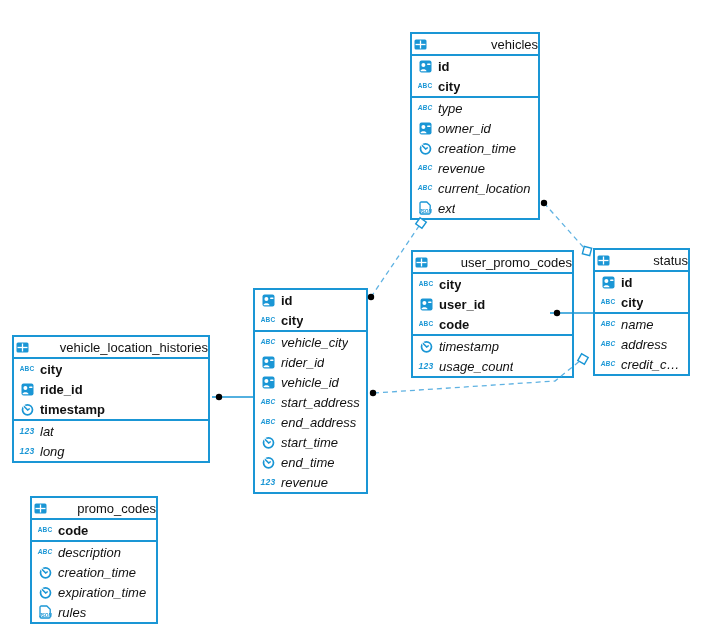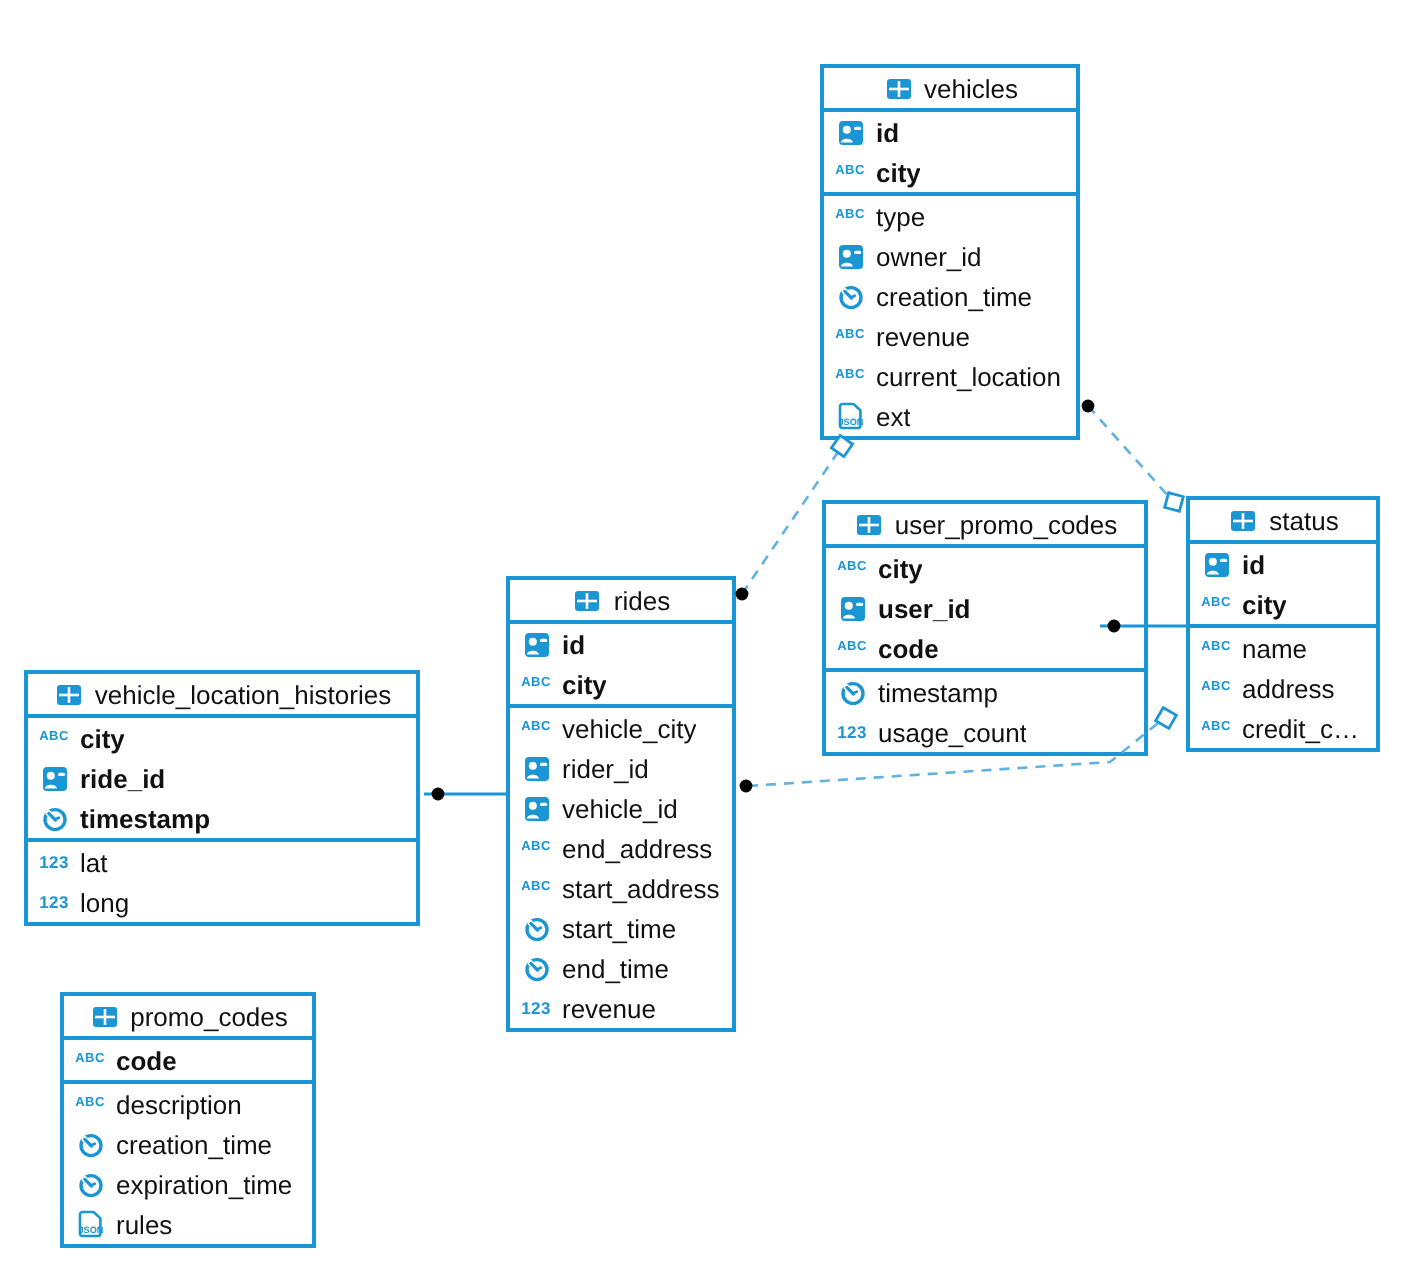--- a/index.html
+++ b/index.html
@@ -1,24 +1,24 @@
 <!DOCTYPE html>
 <html><head>
 <meta charset="utf-8">
 <style>
   html,body{margin:0;padding:0;background:#fff;}
   .canvas{position:relative;width:705px;height:636px;background:#fff;overflow:hidden;
           font-family:"Liberation Sans",sans-serif;color:#111;}
   .wires{position:absolute;left:0;top:0;z-index:3;pointer-events:none;}
   .wires .rel{pointer-events:stroke;}
   .table{position:absolute;z-index:2;background:#fff;border:2px solid #1a96d5;box-sizing:border-box;}
-  .t-header{height:20px;display:flex;align-items:center;justify-content:center;gap:5px;
+  .t-header{height:20px;display:flex;align-items:center;justify-content:space-between;gap:5px;
             border-bottom:2px solid #1a96d5;font-size:13px;white-space:nowrap;}
   .t-sec{padding:0;}
-  .t-sec.fields{border-top:2px solid #1a96d5;}
+  .t-sec.fields{border-top:2px solid #1a96d5;font-style:italic;}
   .t-row{height:20px;display:flex;align-items:center;gap:5px;padding:0 5px;font-size:13px;white-space:nowrap;}
   .t-row.pk .t-label{font-weight:bold;}
   .icon{width:16px;min-width:16px;height:14px;display:inline-flex;align-items:center;justify-content:center;}
   .ticon{color:#1a96d5;line-height:1;}
   .ticon.abc{font-size:6.5px;font-weight:800;letter-spacing:.2px;}
   .ticon.num{font-size:8.5px;font-weight:700;letter-spacing:.2px;}
   .t-label{overflow:hidden;text-overflow:ellipsis;}
 </style>
 </head>
 <body>
@@ -232,30 +232,20 @@
         <div class="t-row">
           <span class="icon">
             <span class="ticon abc">ABC</span>
           </span>
           <span class="t-label">credit_card</span>
         </div>
       </div>
     </div>
 
   <div class="table" style="left:253px;top:288px;width:115px;">
-      <div class="t-header">
-        <span class="icon">
-          <svg width="13" height="11" viewBox="0 0 13 11">
-            <rect x="0.5" y="0.5" width="12" height="10" rx="1.5" fill="#1a96d5"></rect>
-            <line x1="6.5" y1="1.5" x2="6.5" y2="9.5" stroke="#fff" stroke-width="1.3"></line>
-            <line x1="1.5" y1="5.5" x2="11.5" y2="5.5" stroke="#fff" stroke-width="1.3"></line>
-          </svg>
-        </span>
-        <span class="t-title">rides</span>
-      </div>
       <div class="t-sec pkzone">
         <div class="t-row pk">
           <span class="icon">
             <svg width="13" height="13" viewBox="0 0 13 13">
               <rect x="0.5" y="0.5" width="12" height="12" rx="2" fill="#1a96d5"></rect>
               <circle cx="4.4" cy="4.9" r="2" fill="#fff"></circle>
               <path d="M1.4 11.3 C1.7 8.7 7.2 8.7 7.5 11.3 Z" fill="#fff"></path>
               <rect x="8" y="3.4" width="3.6" height="1.6" rx="0.8" fill="#fff"></rect>
             </svg>
           </span>
@@ -294,27 +284,27 @@
               <path d="M1.4 11.3 C1.7 8.7 7.2 8.7 7.5 11.3 Z" fill="#fff"></path>
               <rect x="8" y="3.4" width="3.6" height="1.6" rx="0.8" fill="#fff"></rect>
             </svg>
           </span>
           <span class="t-label">vehicle_id</span>
         </div>
         <div class="t-row">
           <span class="icon">
             <span class="ticon abc">ABC</span>
           </span>
+          <span class="t-label">start_address</span>
+        </div>
+        <div class="t-row">
+          <span class="icon">
+            <span class="ticon abc">ABC</span>
+          </span>
           <span class="t-label">end_address</span>
-        </div>
-        <div class="t-row">
-          <span class="icon">
-            <span class="ticon abc">ABC</span>
-          </span>
-          <span class="t-label">start_address</span>
         </div>
         <div class="t-row">
           <span class="icon">
             <svg width="13" height="13" viewBox="0 0 13 13">
               <circle cx="6.5" cy="6.8" r="5" fill="none" stroke="#1a96d5" stroke-width="1.7"></circle>
               <path d="M6.5 6.8 L3.3 3.6" stroke="#fff" stroke-width="3" stroke-linecap="round"></path>
               <path d="M6.7 7 L3.4 3.7" stroke="#1a96d5" stroke-width="1.6" stroke-linecap="round"></path>
               <path d="M6.5 6.8 L8.4 5.9" stroke="#1a96d5" stroke-width="1.4" stroke-linecap="round"></path>
             </svg>
           </span>

